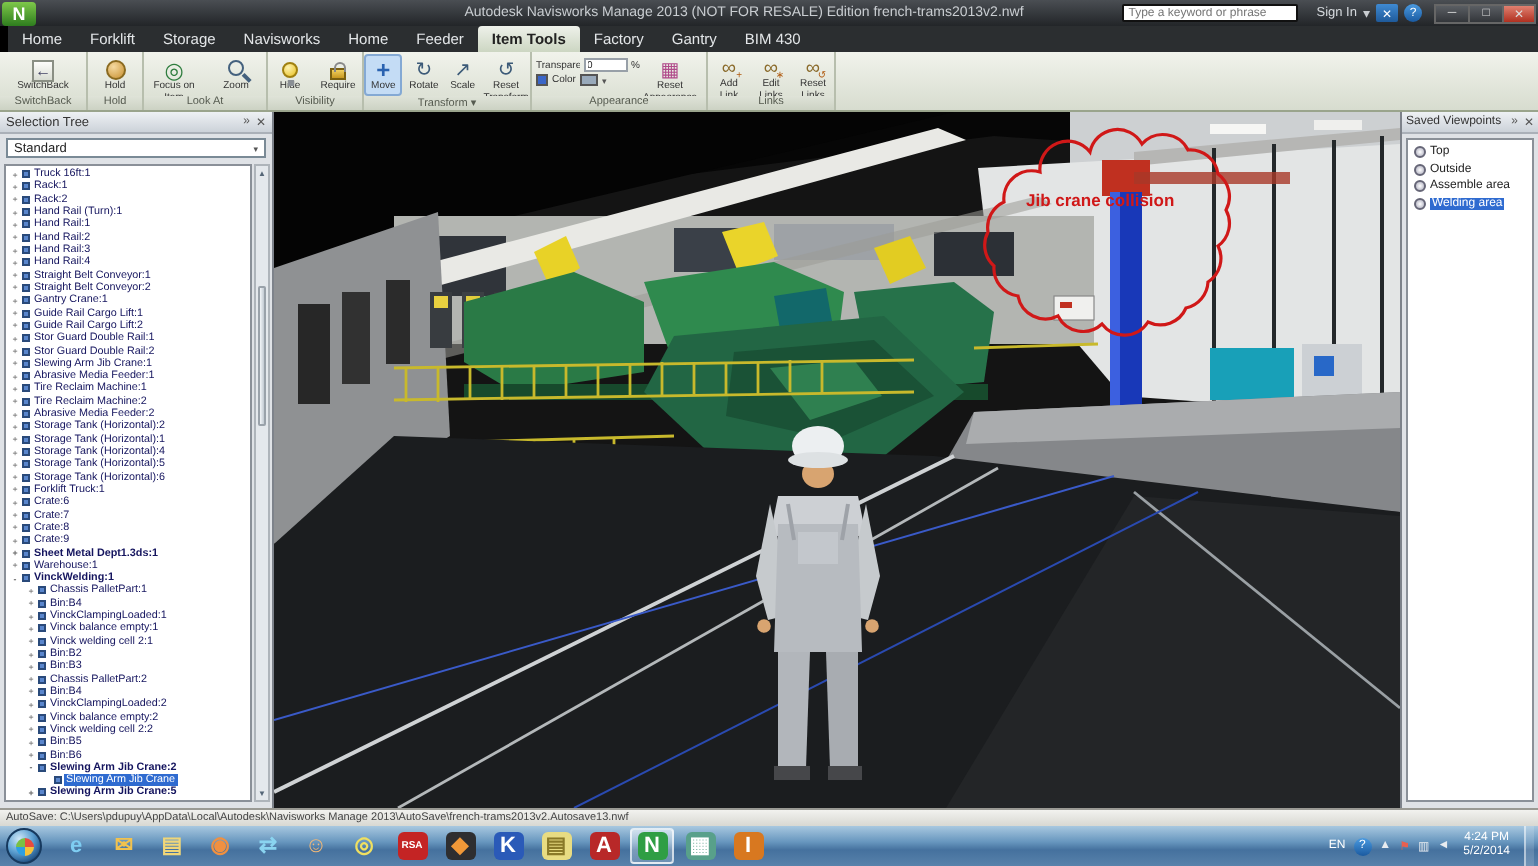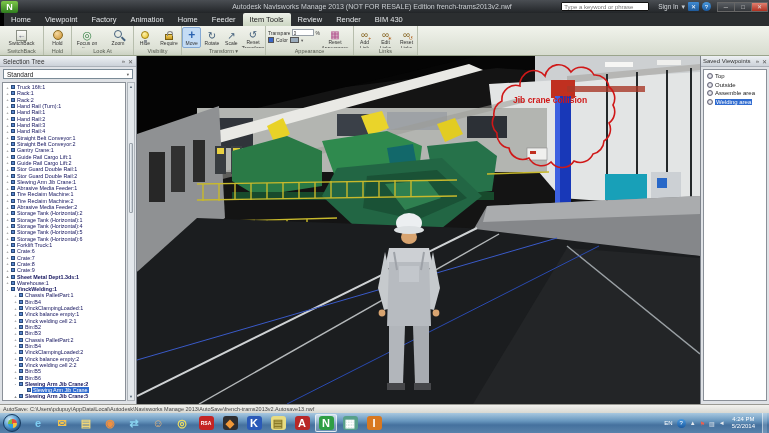--- a/index.html
+++ b/index.html
@@ -25,21 +25,21 @@
   .helpq{width:9px;height:9px;border-radius:50%;background:linear-gradient(#4a9ae0,#1a5aa0);color:#fff;
     font-size:6px;display:flex;align-items:center;justify-content:center}
   .winbtns{display:flex;margin-left:3px}
   .winbtn{width:17px;height:10px;border:1px solid #666;border-right-width:0;font-size:6px;color:#ddd;
     background:linear-gradient(#5a5e63,#33363a);display:flex;align-items:center;justify-content:center}
   .winbtn.close{background:linear-gradient(#e08070,#b03020);border-right-width:1px}
 
   
   .tabsrow{position:absolute;left:4px;top:13px;width:769px;height:13px;background:#2b2e30;display:flex;align-items:flex-end;z-index:29}
   .rtab{height:13px;padding:0 7px;font-size:7.5px;color:#e3e6e8;display:flex;align-items:center;white-space:nowrap}
-  .rtab.active{background:linear-gradient(#eef1ea,#ccd6c2);color:#222;border-radius:2px 2px 0 0;font-weight:normal}
+  .rtab.active{background:linear-gradient(#eef1ea,#ccd6c2);color:#222;border-radius:2px 2px 0 0;font-weight:bold}
 
   
   .ribbon{position:absolute;left:0;top:26px;width:769px;height:30px;
     background:linear-gradient(#f1f3ec,#d7dccf);border-bottom:1px solid #9aa48c;z-index:28}
   .rgroup{position:absolute;top:0;height:29px;border-right:1px solid #b7bead}
   .rgl{position:absolute;left:0;right:0;bottom:0;height:7px;font-size:5.5px;color:#565b50;text-align:center;
     background:linear-gradient(#dfe3d8,#ccd2c3);white-space:nowrap;overflow:hidden}
   .rbtns{position:absolute;left:0;top:1px;right:0;bottom:7px;display:flex;justify-content:center;gap:1px}
   .rbtn{width:30px;display:flex;flex-direction:column;align-items:center;padding-top:1px;border:1px solid transparent;border-radius:2px}
   .rbtn .lbl{font-size:5px;line-height:5.5px;color:#333;text-align:center;white-space:pre-line}
@@ -153,42 +153,42 @@
       </span>
     </div>
   </div>
 
   <div class="tabsrow">
 
   <span class="rtab">
         <span>Home</span>
       </span>
       <span class="rtab">
-        <span>Viewpoint</span>
+        <span>Forklift</span>
+      </span>
+      <span class="rtab">
+        <span>Storage</span>
+      </span>
+      <span class="rtab">
+        <span>Navisworks</span>
+      </span>
+      <span class="rtab">
+        <span>Home</span>
+      </span>
+      <span class="rtab">
+        <span>Feeder</span>
+      </span>
+      <span class="rtab active">
+        <span>Item Tools</span>
       </span>
       <span class="rtab">
         <span>Factory</span>
       </span>
       <span class="rtab">
-        <span>Animation</span>
-      </span>
-      <span class="rtab">
-        <span>Home</span>
-      </span>
-      <span class="rtab">
-        <span>Feeder</span>
-      </span>
-      <span class="rtab active">
-        <span>Item Tools</span>
-      </span>
-      <span class="rtab">
-        <span>Review</span>
-      </span>
-      <span class="rtab">
-        <span>Render</span>
+        <span>Gantry</span>
       </span>
       <span class="rtab">
         <span>BIM 430</span>
       </span>
     </div>
 
   <div class="ribbon">
 
     <div class="rgroup" style="left:0;width:44px">
       <div class="rbtns">

